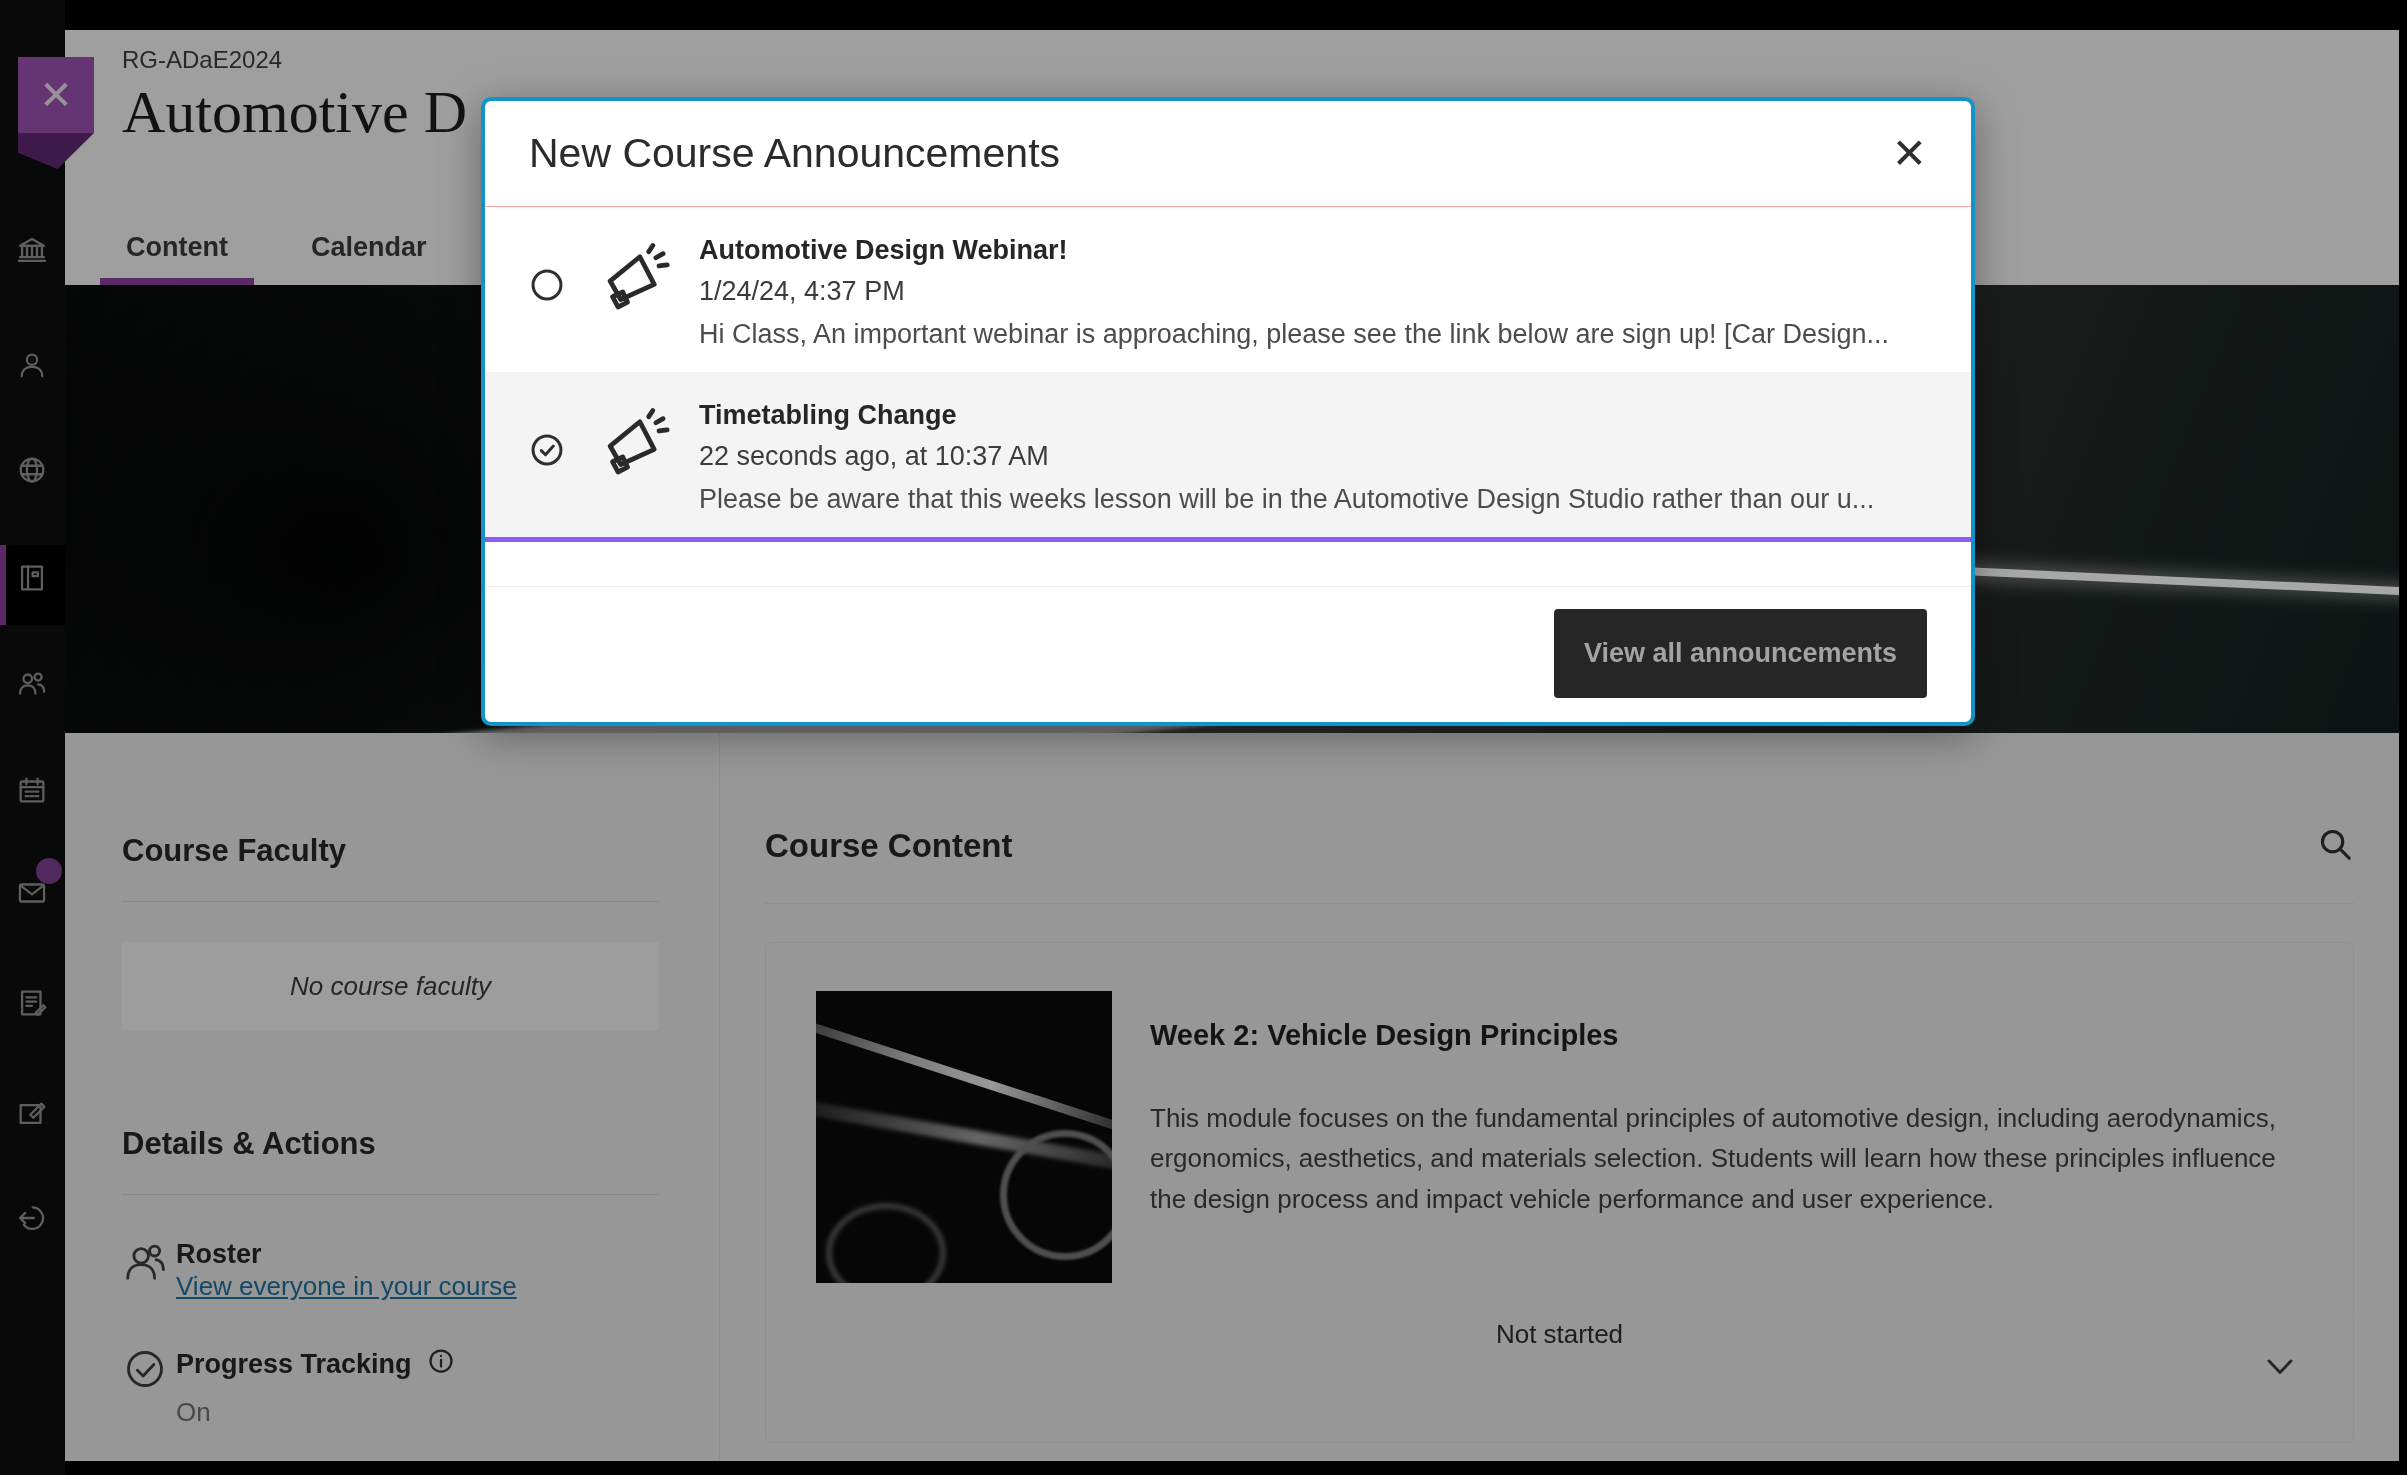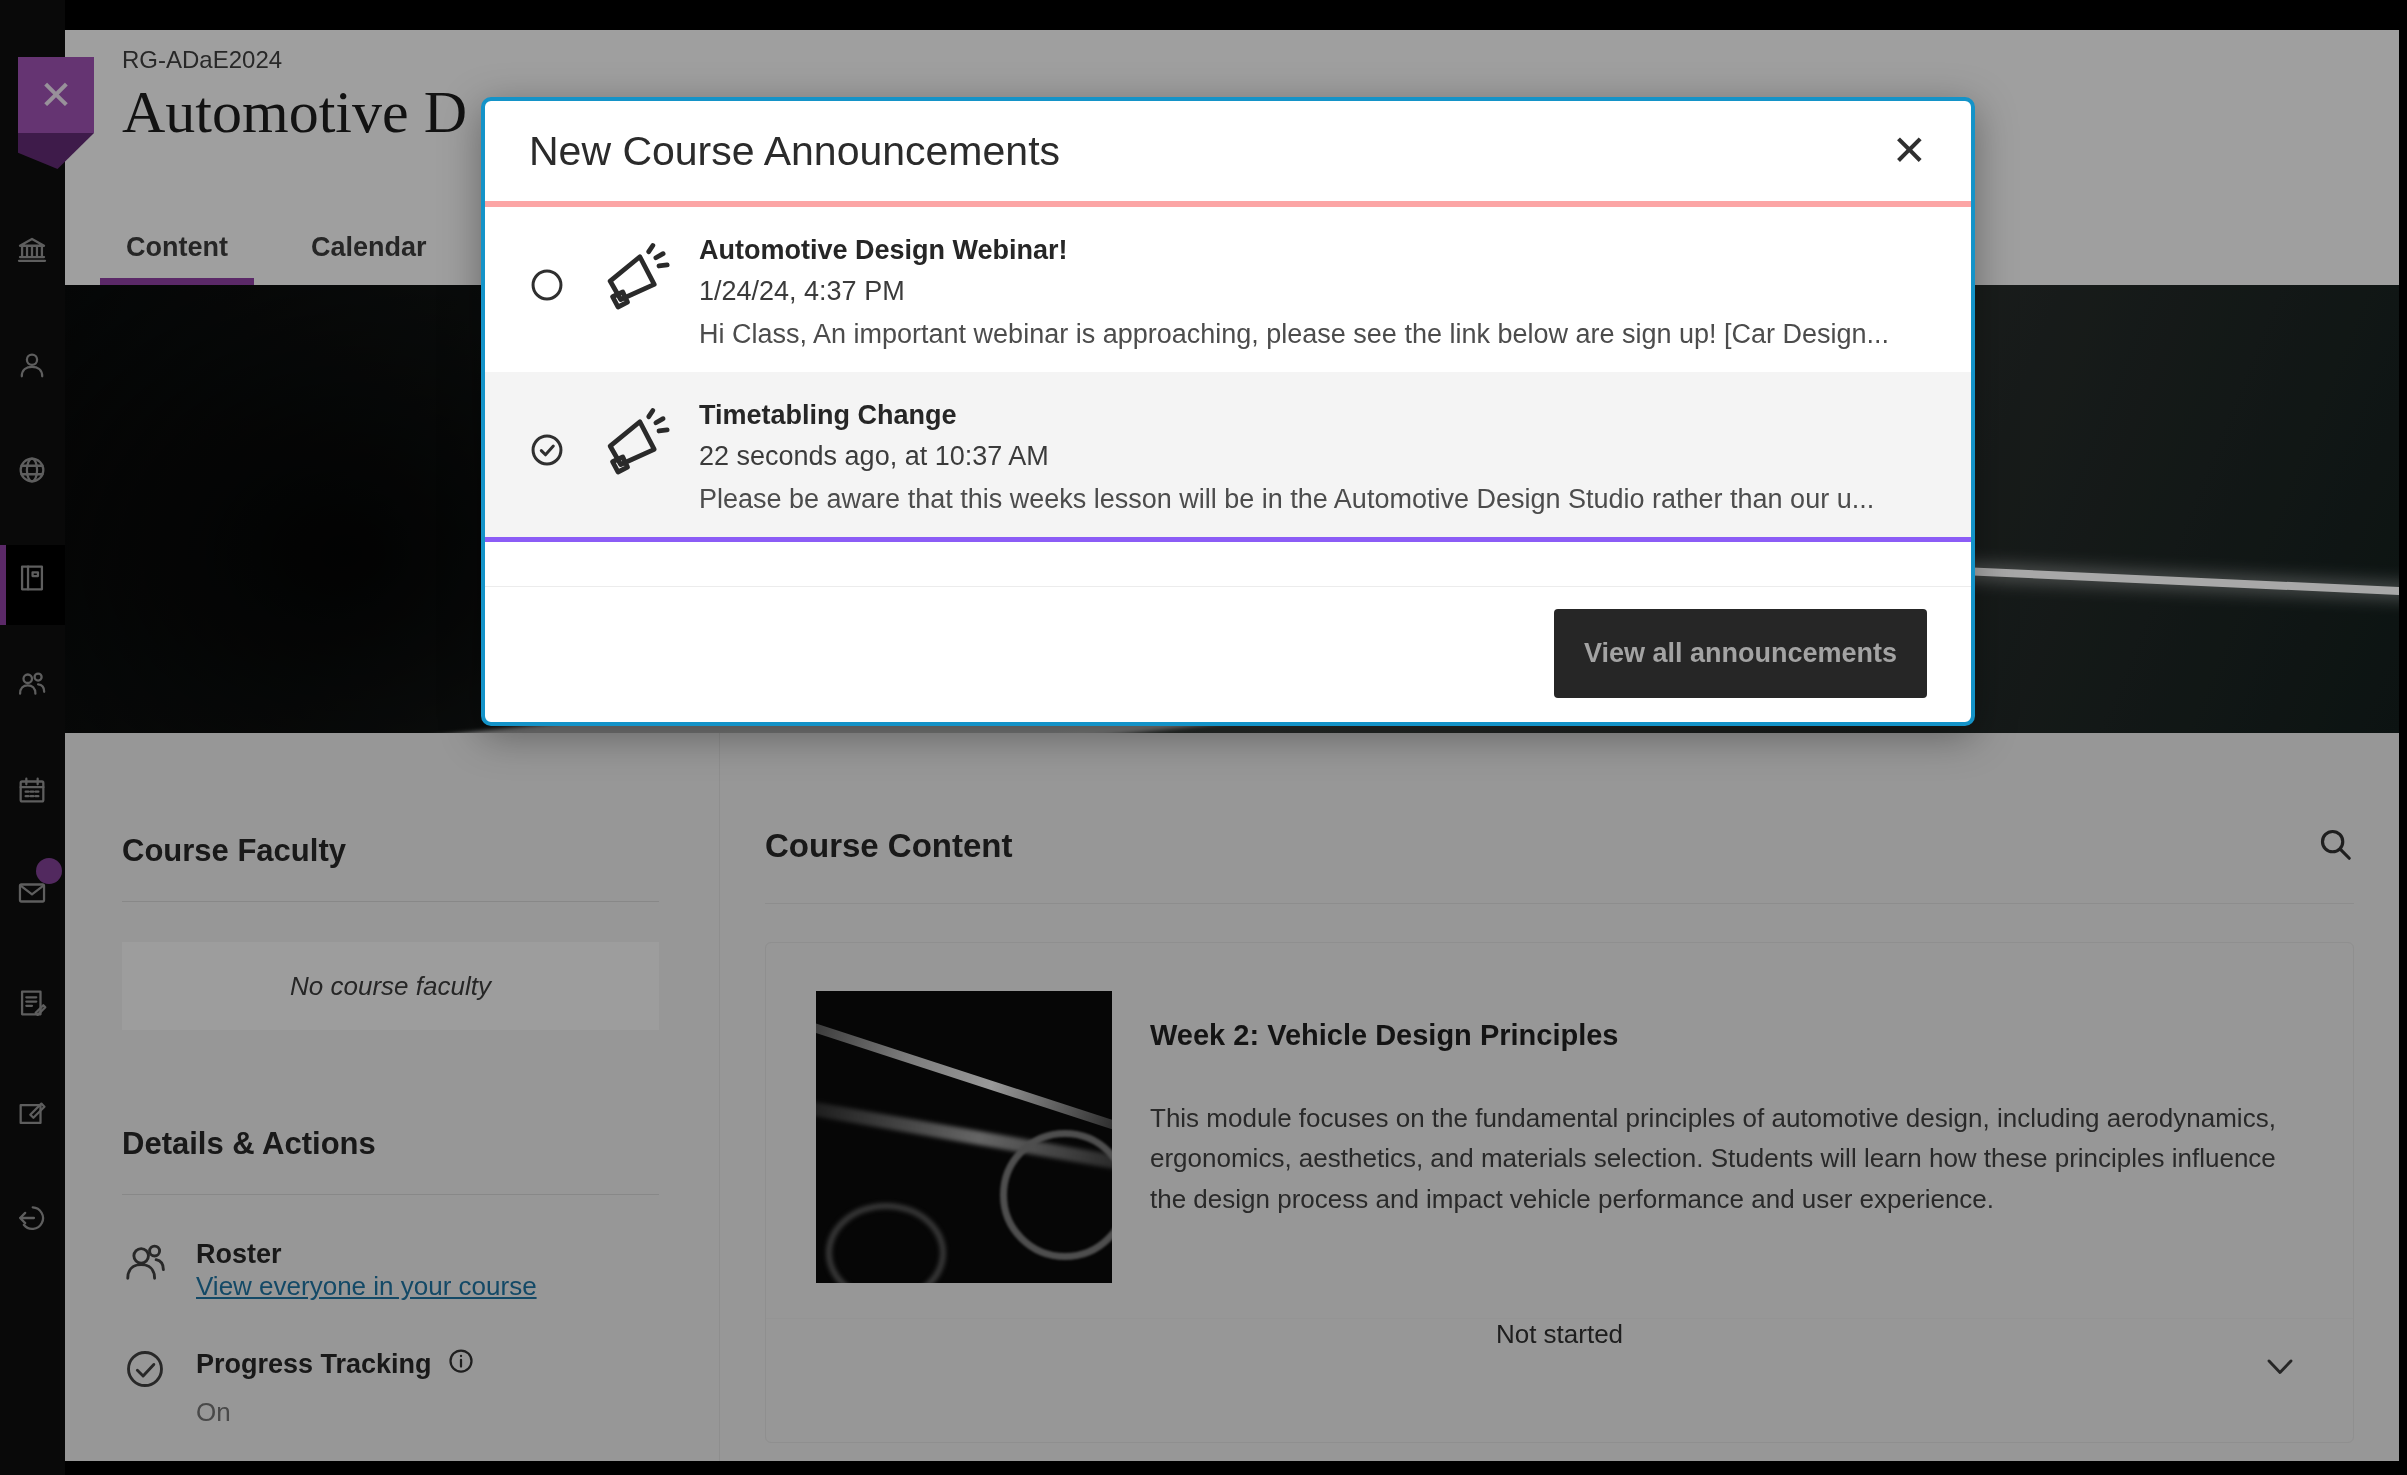--- a/index.html
+++ b/index.html
@@ -44,21 +44,21 @@
 
   .content-cols { display:flex; height:728px; }
   .panel-left { width:655px; border-right:1px solid #d8d8d8; padding:0 60px 0 57px; }
   .panel-main { flex:1; padding:0 45px; }
   .section-h { font-size:31px; font-weight:bold; color:#262626; }
   .rule { border:none; border-top:1px solid #cfcfcf; margin-top:32px; }
   .faculty-h { margin-top:100px; }
   .faculty-empty { margin-top:40px; height:88px; background:#efefef; display:flex; align-items:center;
                    justify-content:center; font-style:italic; font-size:26px; color:#3a3a3a; }
   .details-h { margin-top:96px; }
-  .d-row { display:flex; margin-top:44px; gap:28px; }
+  .d-row { display:flex; margin-top:44px; gap:8px; }
   .d-ic { width:46px; flex:none; }
   .d-ic svg { width:46px; height:46px; stroke:#3d3d3d; fill:none; stroke-width:1.5;
               stroke-linecap:round; stroke-linejoin:round; }
   .d-label { font-size:27px; font-weight:bold; color:#262626; display:flex; align-items:center; gap:14px; }
   .d-link { display:inline-block; margin-top:1px; font-size:26px; color:#1e6f9c;
             text-decoration:underline; }
   .d-value { margin-top:14px; font-size:26px; color:#6f6f6f; }
   .info-ic svg { width:30px; height:30px; stroke:#2f2f2f; fill:none; stroke-width:1.8; stroke-linecap:round; }
 
   .cc-head { margin-top:92px; display:flex; align-items:center; }
@@ -83,21 +83,21 @@
                  padding:0 56px;flex-direction:column; }
   .status-label { font-size:26px; color:#2e2e2e; }
   .chev { margin-left:auto; cursor:pointer; }
   .chev svg { width:34px; height:34px; stroke:#3b3b3b; fill:none; stroke-width:2.4; stroke-linecap:round; stroke-linejoin:round; }
 
   
   .overlay { position:absolute; inset:0; background:rgba(0,0,0,.34); z-index:10; }
   .modal { position:absolute; left:481px; top:97px; width:1494px; height:629px; background:#fff;
            border:4px solid #1493c8; border-radius:10px; z-index:20; display:flex; flex-direction:column;
            box-shadow:0 10px 40px rgba(0,0,0,.35); }
-  .m-head { height:106px; display:flex; align-items:center; padding:0 44px; border-bottom:6px solid #fca5a5; }
+  .m-head { height:106px; display:flex; align-items:center; padding:0 44px; border-bottom:1px solid #fca5a5; }
   .m-title { font-size:41px; color:#2b2b2b; }
   .m-close { margin-left:auto; font-size:42px; color:#2f2f2f; cursor:pointer; line-height:1; }
   .m-row { display:flex; padding:26px 44px 22px 44px; gap:26px; cursor:pointer; }
   .m-row.read { background:#f4f4f4; border-bottom:5px solid #8b5cf6; }
   .st-ic { margin-top:34px; flex:none; }
   .st-ic svg { width:36px; height:36px; stroke:#2f2f2f; fill:none; stroke-width:2; stroke-linecap:round; stroke-linejoin:round; }
   .mega { margin-top:6px; flex:none; }
   .mega svg { width:82px; height:82px; stroke:#2a2a2a; fill:none; stroke-width:1.4; stroke-linecap:round; stroke-linejoin:round; }
   .m-txt { padding-top:2px; }
   .m-item-title { font-size:27px; font-weight:bold; color:#262626; }

